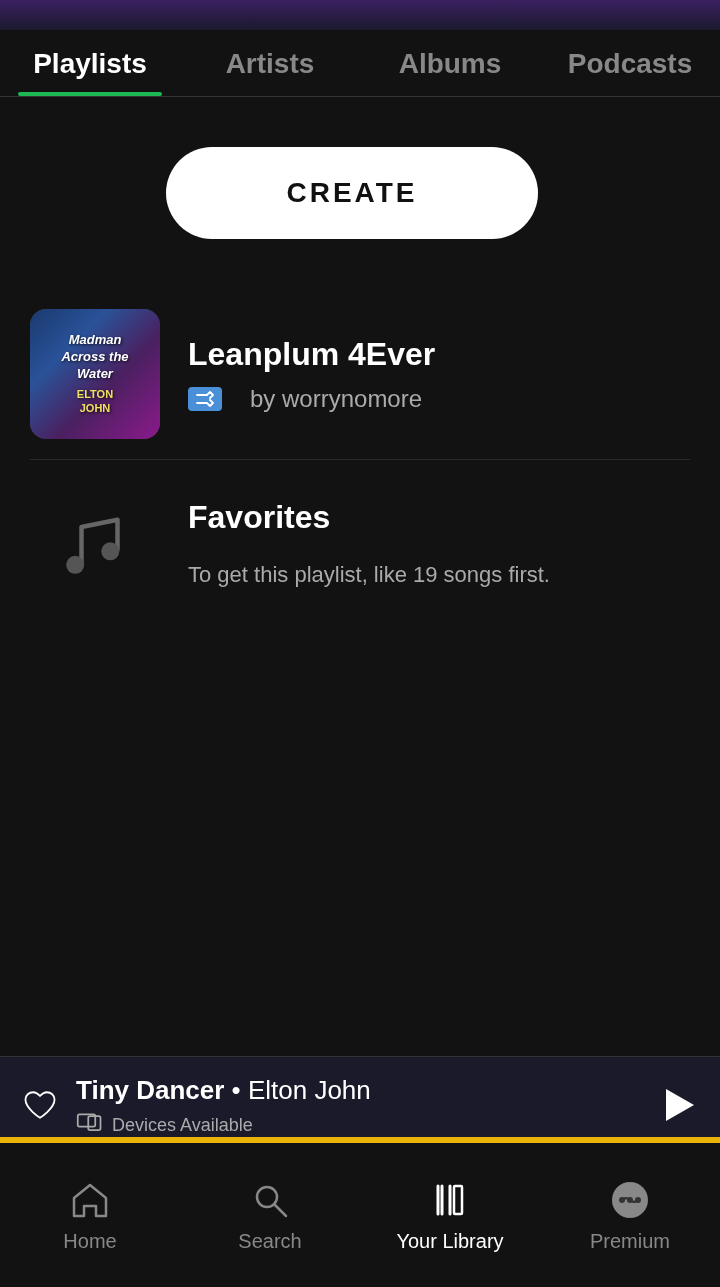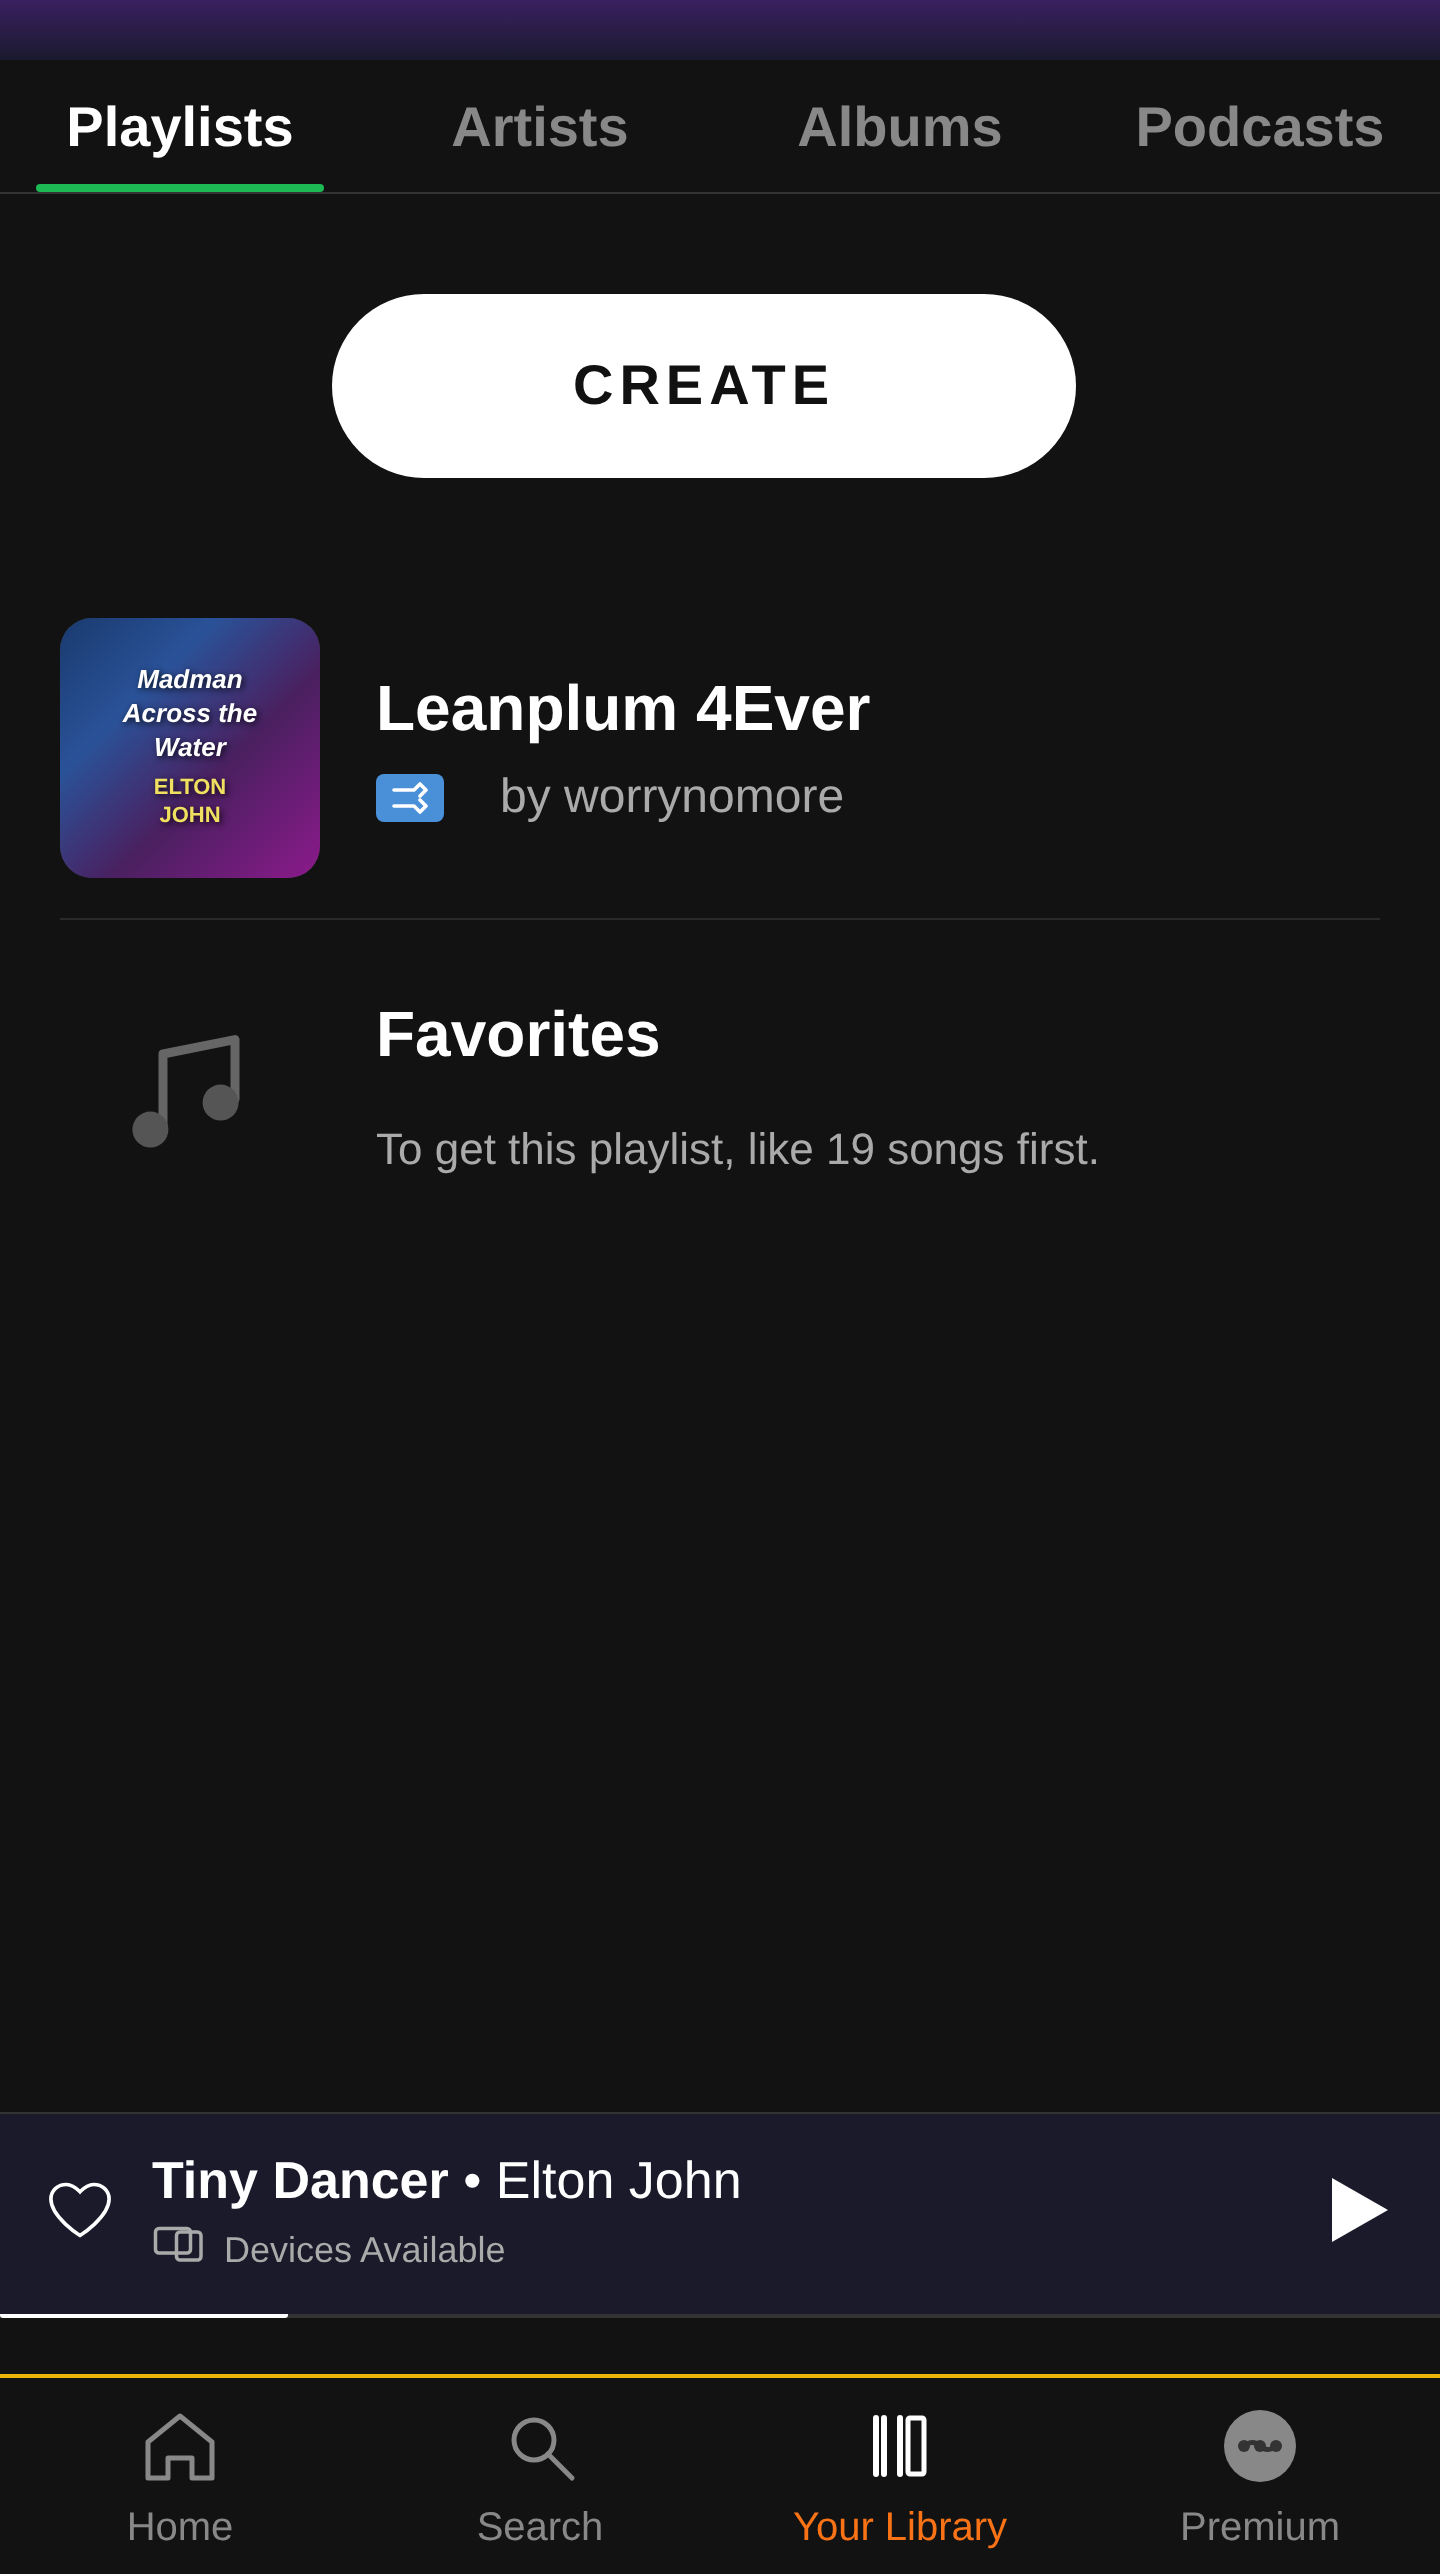--- a/index.html
+++ b/index.html
@@ -268,24 +268,24 @@
       fill: #fff;
     }
 
     
     .bottom-nav {
       position: fixed;
       bottom: 0;
       left: 0;
       width: 720px;
       background: #121212;
-      border-top: 2px solid #eab308;
-      display: flex;
-      align-items: center;
-      height: 100px;
+      border-top: 6px solid #eab308;
+      display: flex;
+      align-items: center;
+      height: 150px;
       padding: 0;
     }
     .nav-item {
       flex: 1;
       display: flex;
       flex-direction: column;
       align-items: center;
       justify-content: center;
       gap: 8px;
       cursor: pointer;
@@ -451,21 +451,21 @@
     <span class="nav-label">Search</span>
   </div>
 
   <div class="nav-item active">
     <svg viewBox="0 0 44 44" xmlns="http://www.w3.org/2000/svg" stroke="#fff" fill="none">
       <line x1="10" y1="8" x2="10" y2="36" stroke-width="3" stroke-linecap="round"></line>
       <line x1="22" y1="8" x2="22" y2="36" stroke-width="3" stroke-linecap="round"></line>
       <line x1="14" y1="8" x2="14" y2="36" stroke-width="3" stroke-linecap="round"></line>
       <rect x="26" y="8" width="8" height="28" rx="1" stroke-width="2.5"></rect>
     </svg>
-    <span class="nav-label" style="color:#f97316;">Your Library</span>
+    <span class="nav-label" style="color:#ffffff;">Your Library</span>
   </div>
 
   <div class="nav-item nav-item-premium">
     <svg viewBox="0 0 44 44" xmlns="http://www.w3.org/2000/svg" fill="#888" stroke="none">
       <circle cx="22" cy="22" r="18" fill="#888"></circle>
       <path d="M22 10 C16 10 11 15 11 22 C11 29 16 34 22 34 C28 34 33 29 33 22 C33 15 28 10 22 10Z" fill="#888"></path>
       <path d="M14 22 C14 22 18 18 22 22 C26 26 30 22 30 22" stroke="#333" stroke-width="2.5" stroke-linecap="round" fill="none"></path>
       <circle cx="14" cy="22" r="3" fill="#333"></circle>
       <circle cx="30" cy="22" r="3" fill="#333"></circle>
       <circle cx="22" cy="22" r="3" fill="#333"></circle>

